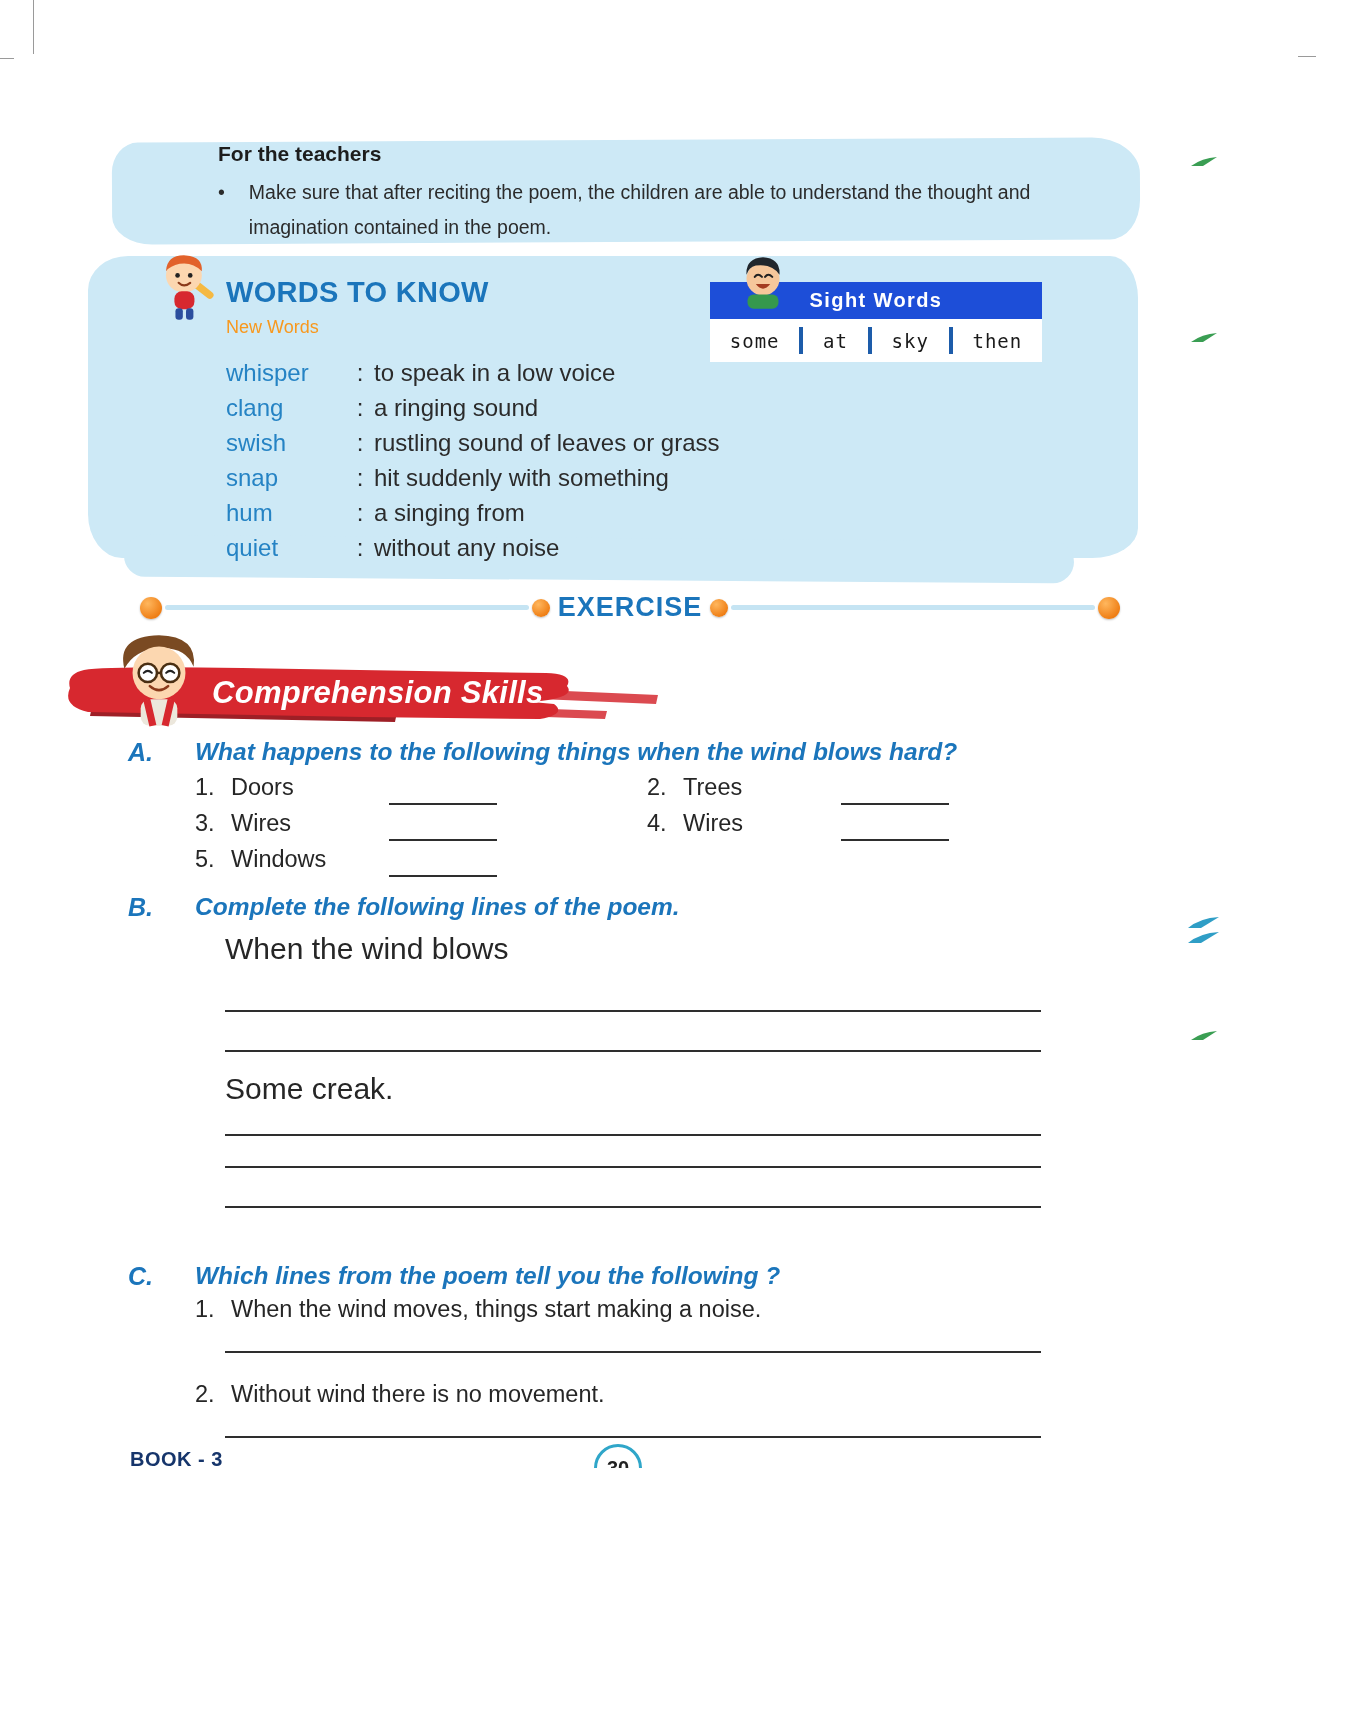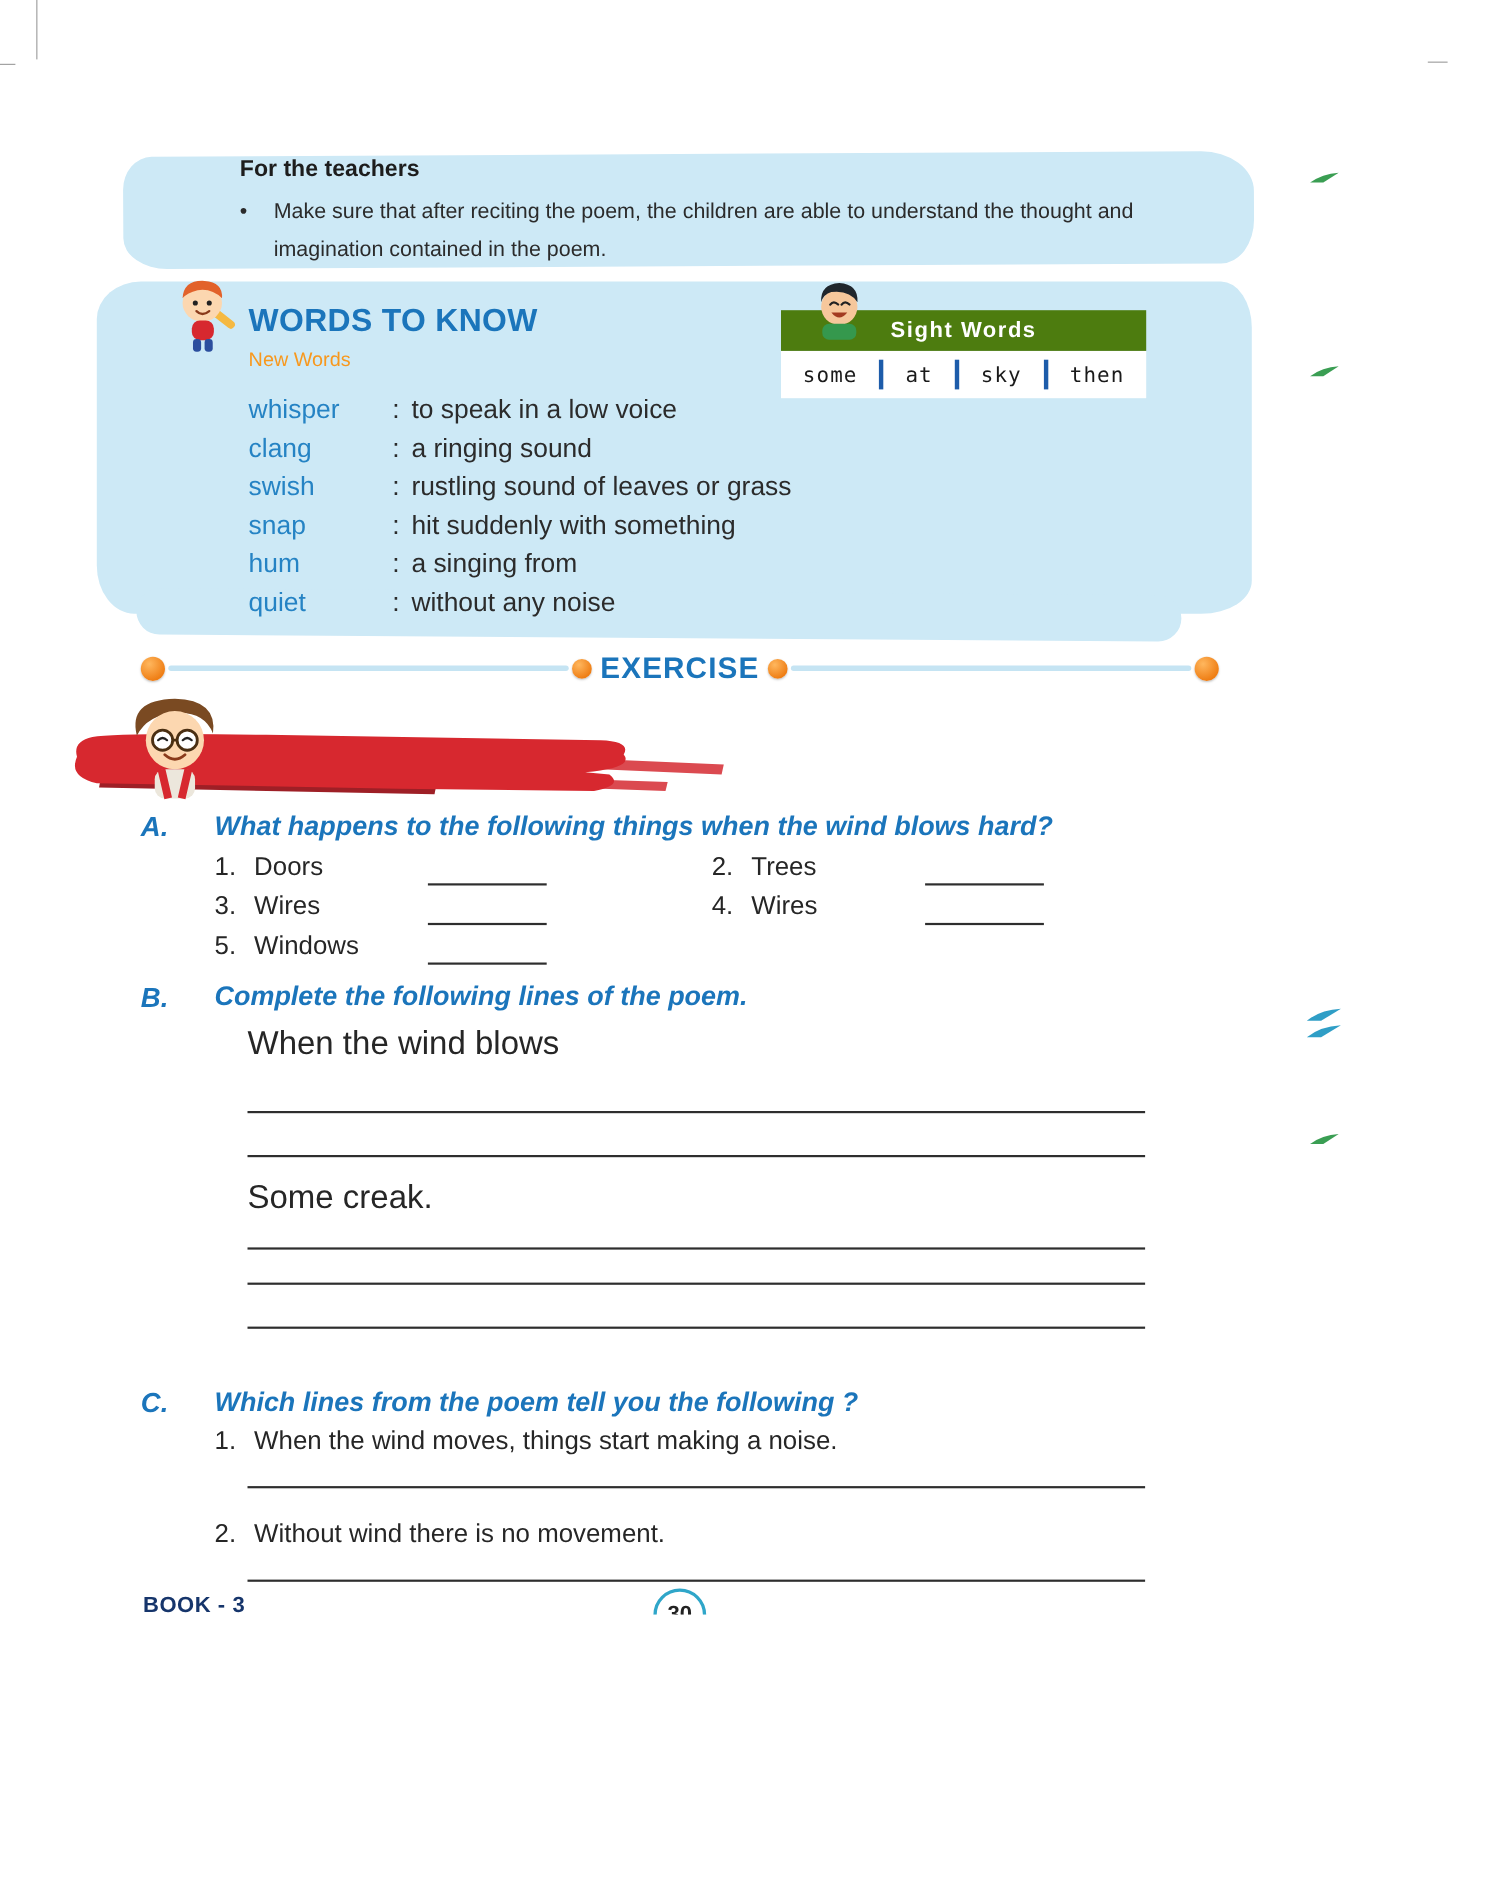--- a/index.html
+++ b/index.html
@@ -33,30 +33,30 @@
   .new-words { position:absolute; left:226px; top:317px; font-size:18px; color:#f8981d; z-index:2; }
   .defs { position:absolute; left:226px; top:352px; z-index:2; }
   .def-row { display:flex; height:35px; align-items:flex-end; font-size:24px; }
   .def-word { width:120px; color:#2583c4; }
   .def-colon { width:28px; text-align:center; color:#2b2b2b; }
   .def-meaning { color:#2b2b2b; }
 
   
   .sight { position:absolute; left:710px; top:282px; width:332px; z-index:3; }
   .sight-kid { position:absolute; left:20px; top:-34px; width:66px; height:66px; z-index:2; }
-  .sight-header { position:relative; height:37px; background:#4d7c0f; color:#fff; display:flex;
+  .sight-header { position:relative; height:37px; background:#1d4ed8; color:#fff; display:flex;
                   align-items:center; justify-content:center; font-size:20px; font-weight:700;
                   letter-spacing:1.4px; z-index:1; }
   .sight-body { height:43px; background:#fff; display:flex; align-items:center;
                 justify-content:space-evenly; font-family:"DejaVu Sans Mono", monospace;
                 font-size:19px; color:#1a1a1a; letter-spacing:1px; }
   .sight-sep { width:4px; height:27px; background:#1d5caa; }
 
   
-  .exercise { position:absolute; left:128px; top:592px; width:980px; display:flex;
+  .exercise { position:absolute; left:140px; top:592px; width:980px; display:flex;
               align-items:center; z-index:2;text-align:center; }
   .dot { width:18px; height:18px; border-radius:50%; flex:none;
          background:radial-gradient(circle at 35% 30%, #ffb75e, #ee7c12 75%);
          box-shadow:0 1px 2px rgba(0,0,0,.25); }
   .dot.big { width:22px; height:22px; }
   .ex-line { flex:1; height:5px; background:#c5e4f3; border-radius:3px; margin:0 3px; }
   .ex-label { font-size:27px; font-weight:800; color:#1b75bb; letter-spacing:1px; margin:0 8px; }
 
   
   .comp { position:absolute; left:62px; top:662px; width:600px; height:62px; z-index:2; }
@@ -249,20 +249,21 @@
         <circle cx="45" cy="50" r="9" fill="#fff" stroke="#4a2f12" stroke-width="2.5"></circle>
         <circle cx="67" cy="50" r="9" fill="#fff" stroke="#4a2f12" stroke-width="2.5"></circle>
         <line x1="54" y1="50" x2="58" y2="50" stroke="#4a2f12" stroke-width="2.5"></line>
         <path d="M41,50 q4,-4 8,0" stroke="#222" stroke-width="2" fill="none" stroke-linecap="round"></path>
         <path d="M63,50 q4,-4 8,0" stroke="#222" stroke-width="2" fill="none" stroke-linecap="round"></path>
         <path d="M47,63 q9,8 18,0" stroke="#8a3a1a" stroke-width="2.5" fill="none" stroke-linecap="round"></path>
         <rect x="38" y="76" width="36" height="26" rx="9" fill="#ece7dc"></rect>
         <path d="M44,76 l6,26 M68,76 l-6,26" stroke="#d7282f" stroke-width="7"></path>
       </svg>
     </span>
+    <span class="comp-title">Comprehension Skills</span>
   </div>
 
   <div class="sec-head" id="secA-head">
     <span class="sec-label">A.</span>
     <span class="sec-q">What happens to the following things when the wind blows hard?</span>
   </div>
   <div class="a-grid">
     <div class="a-cell">
       <span class="a-num">1.</span>
       <span class="a-word">Doors</span>

